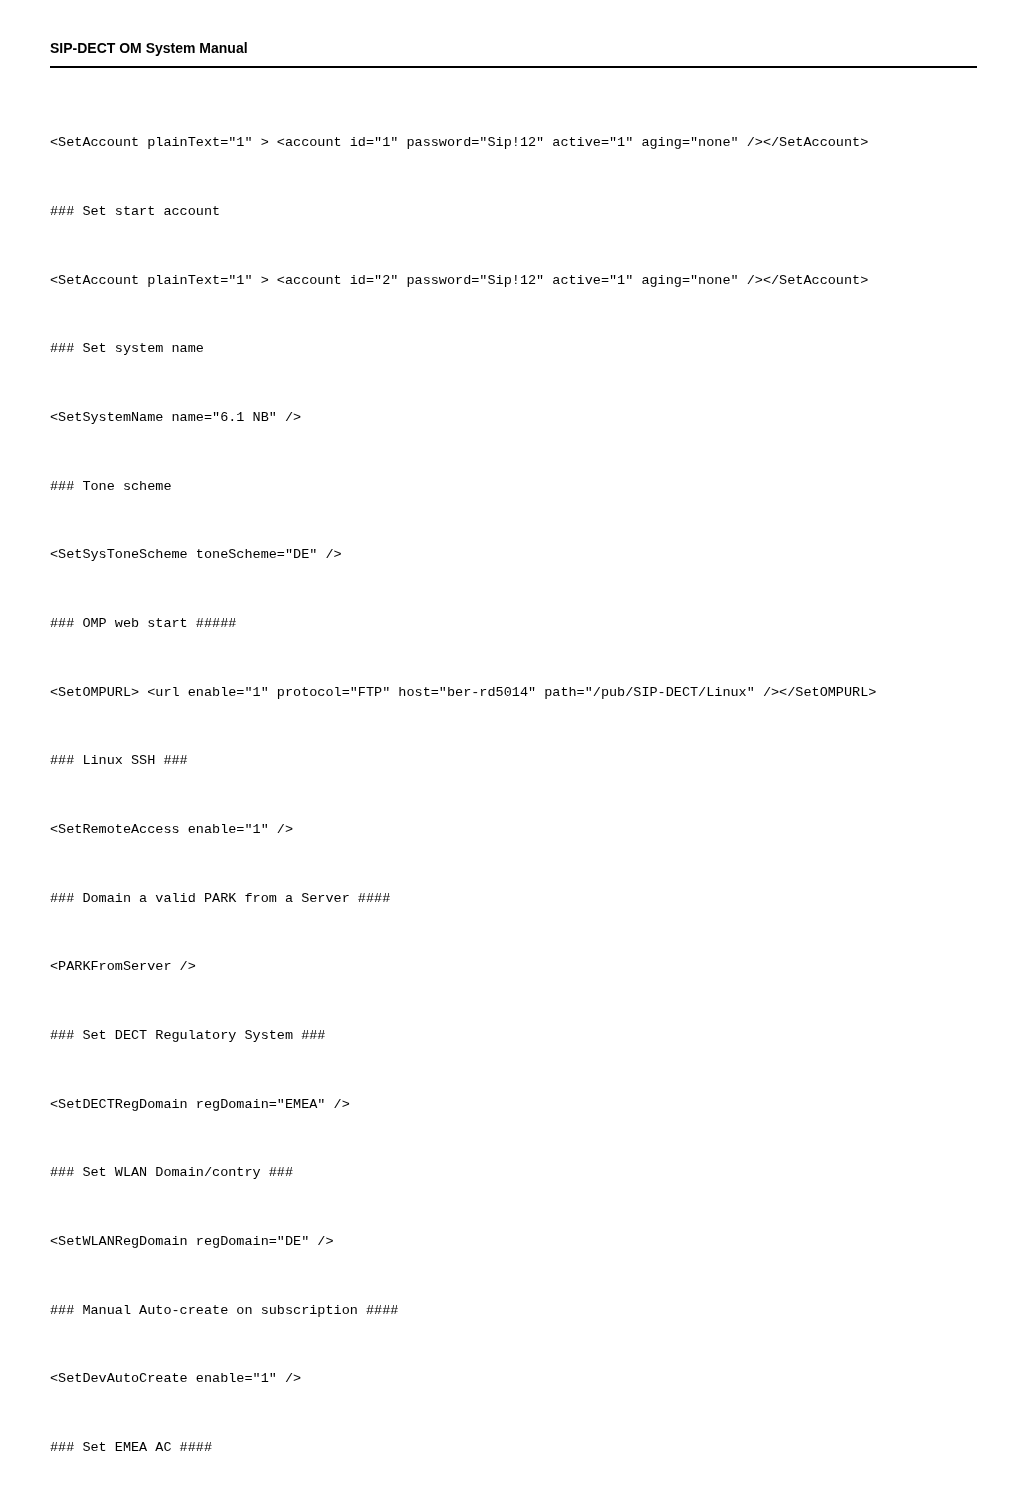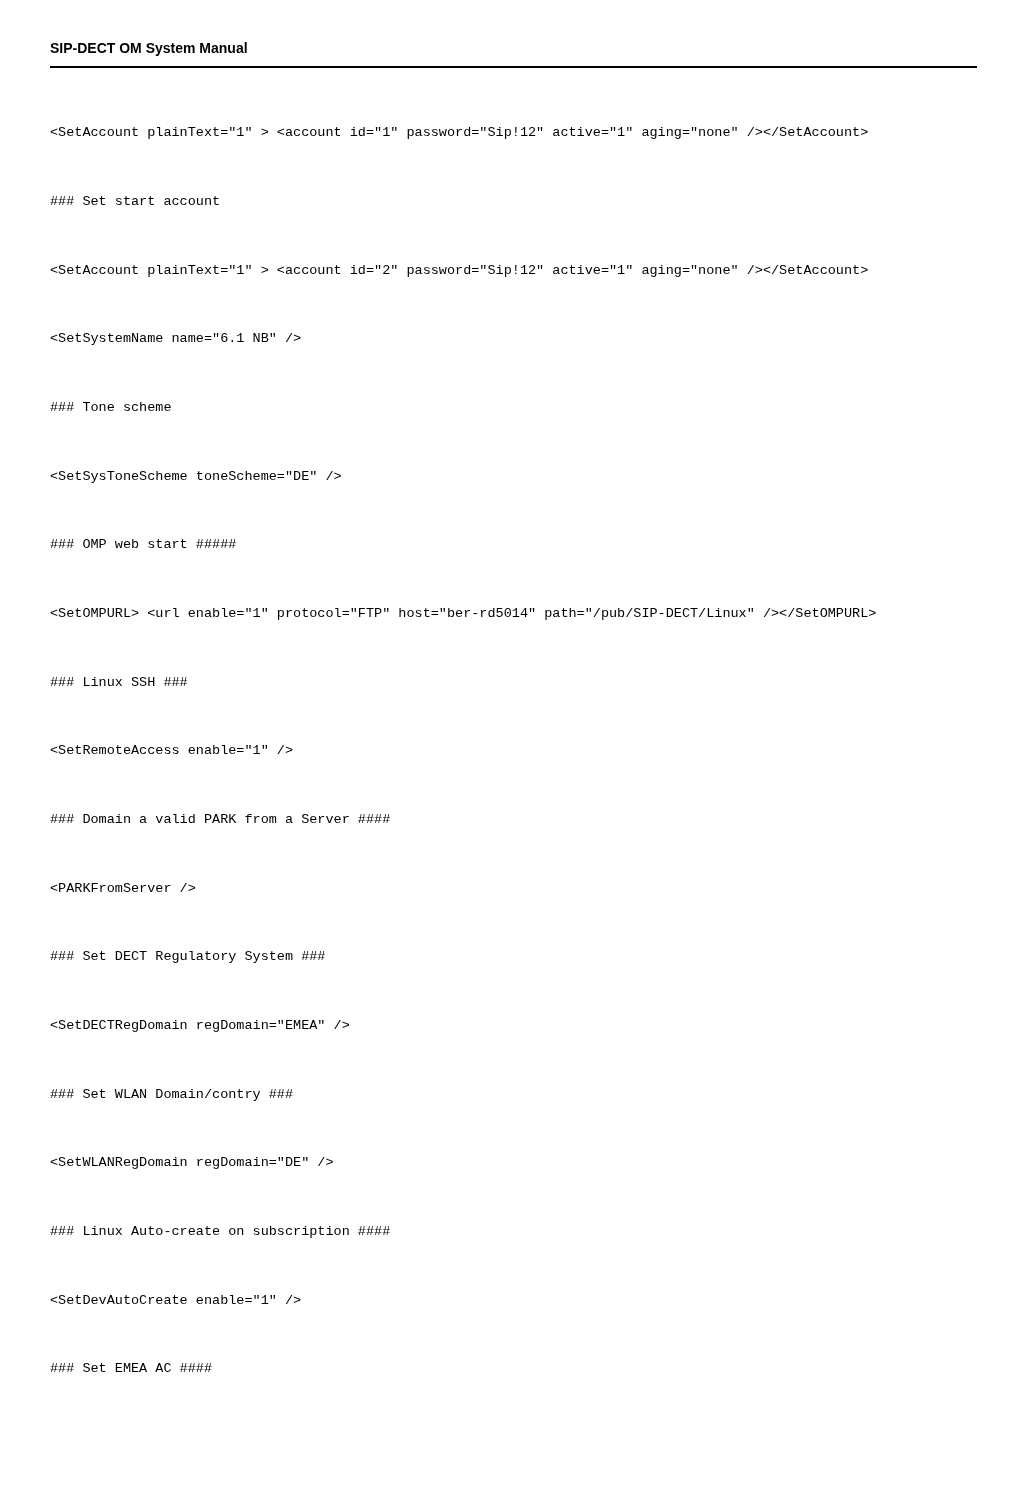--- a/index.html
+++ b/index.html
@@ -8,21 +8,21 @@
       padding: 40px 50px;
       background: #fff;
       color: #000;
       width: 927px;
     }
     .header {
       font-weight: bold;
       font-size: 14px;
       padding-bottom: 10px;
       border-bottom: 2px solid #000;
-      margin-bottom: 20px;
+      margin-bottom: 30px;
     }
     .code-block {
       font-family: "Courier New", Courier, monospace;
       font-size: 13.5px;
       line-height: 1.35;
       white-space: pre-wrap;
       word-break: break-all;
       margin-bottom: 30px;
     }
     .code-line {
@@ -33,34 +33,35 @@
 <body>
 
 <div class="header">
   <span>SIP-DECT OM System Manual</span>
 </div>
 
 <div class="code-block">
   <div class="code-line">&lt;SetAccount plainText="1" &gt; &lt;account id="1" password="Sip!12" active="1" aging="none" /&gt;&lt;/SetAccount&gt;</div>
   <div class="code-line">### Set start account</div>
   <div class="code-line">&lt;SetAccount plainText="1" &gt; &lt;account id="2" password="Sip!12" active="1" aging="none" /&gt;&lt;/SetAccount&gt;</div>
+  <div class="code-line">### Set system name</div>
   <div class="code-line">&lt;SetSystemName name="6.1 NB" /&gt;</div>
   <div class="code-line">### Tone scheme</div>
   <div class="code-line">&lt;SetSysToneScheme toneScheme="DE" /&gt;</div>
   <div class="code-line">### OMP web start #####</div>
   <div class="code-line">&lt;SetOMPURL&gt; &lt;url enable="1" protocol="FTP" host="ber-rd5014" path="/pub/SIP-DECT/Linux" /&gt;&lt;/SetOMPURL&gt;</div>
   <div class="code-line">### Linux SSH ###</div>
   <div class="code-line">&lt;SetRemoteAccess enable="1" /&gt;</div>
   <div class="code-line">### Domain a valid PARK from a Server ####</div>
   <div class="code-line">&lt;PARKFromServer /&gt;</div>
   <div class="code-line">### Set DECT Regulatory System ###</div>
   <div class="code-line">&lt;SetDECTRegDomain regDomain="EMEA" /&gt;</div>
   <div class="code-line">### Set WLAN Domain/contry ###</div>
   <div class="code-line">&lt;SetWLANRegDomain regDomain="DE" /&gt;</div>
-  <div class="code-line">### Linux Auto-create on subscription ####</div>
+  <div class="code-line">### Manual Auto-create on subscription ####</div>
   <div class="code-line">&lt;SetDevAutoCreate enable="1" /&gt;</div>
   <div class="code-line">### Set EMEA AC ####</div>
   
   
   
   
   
   
   
   

